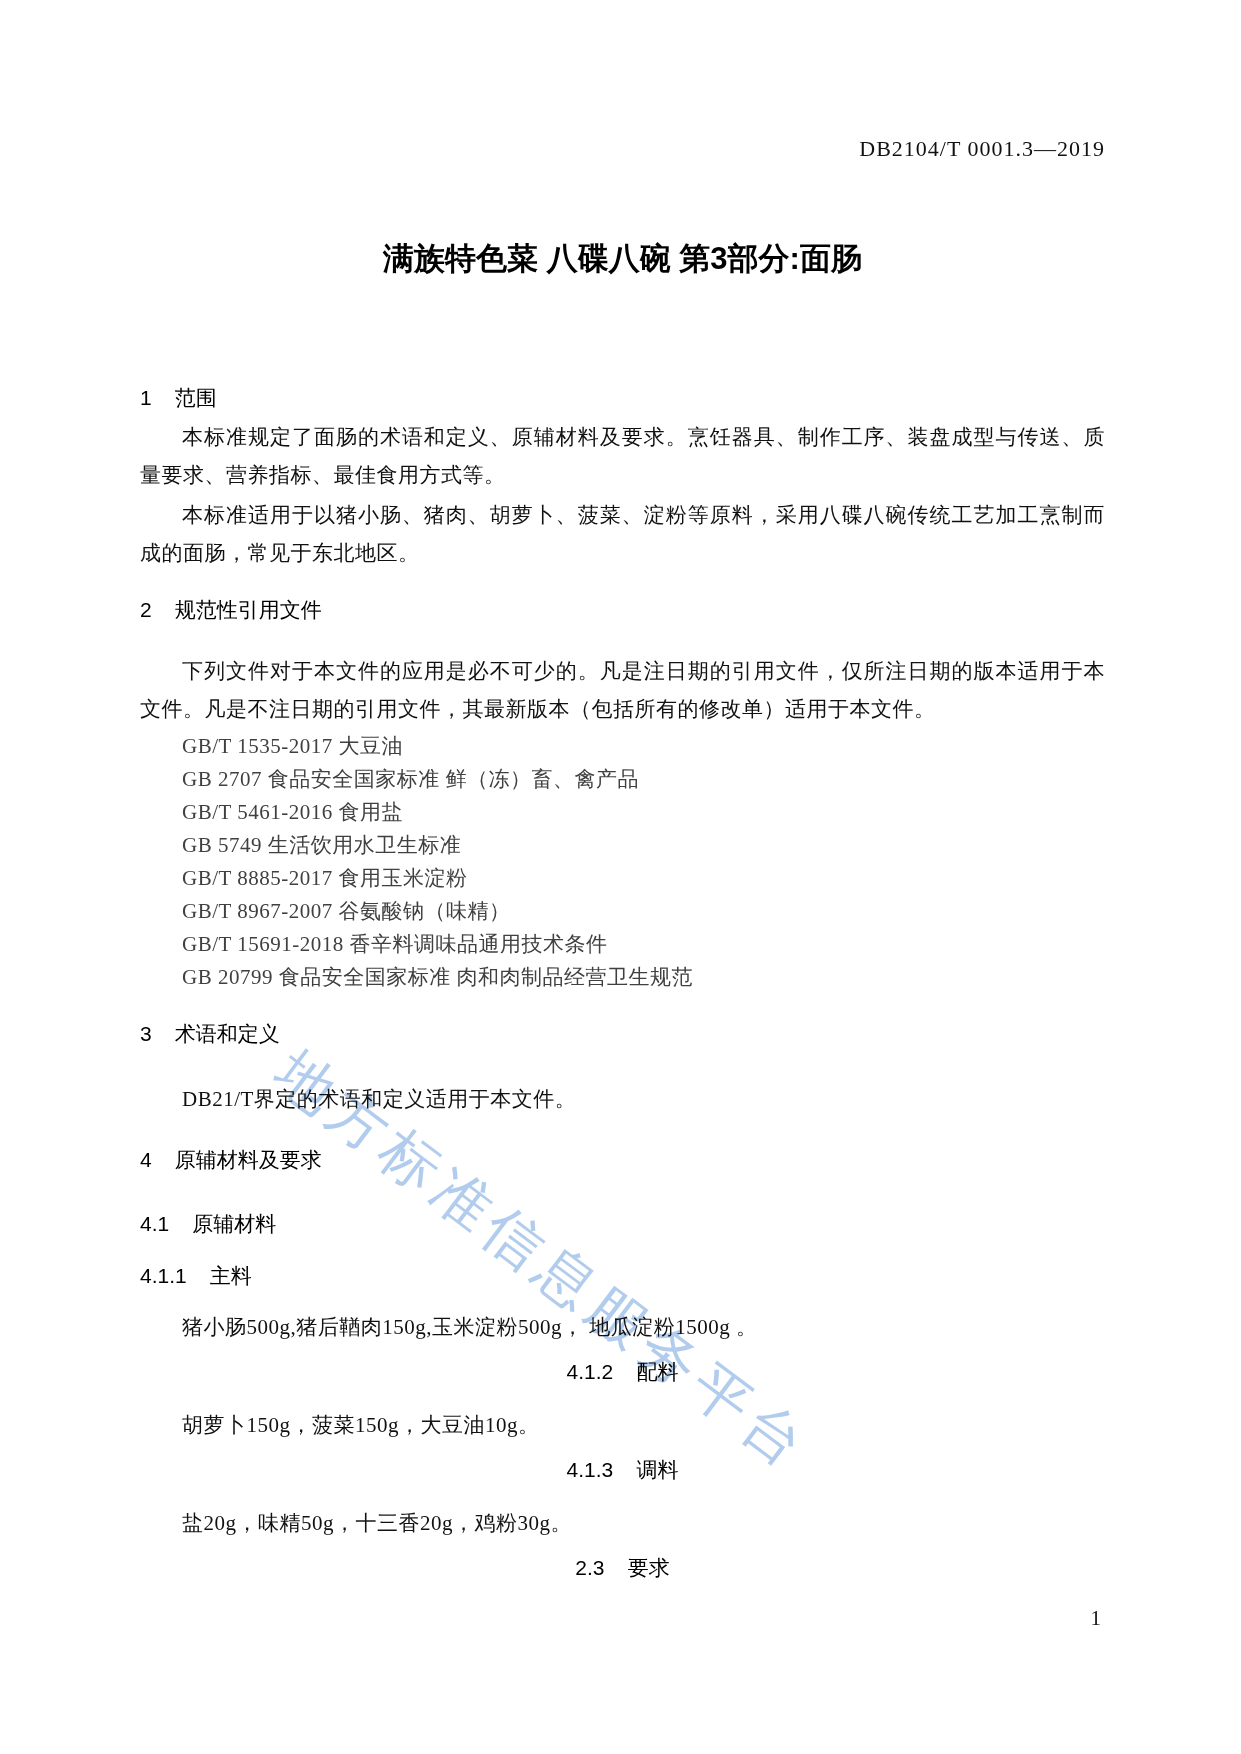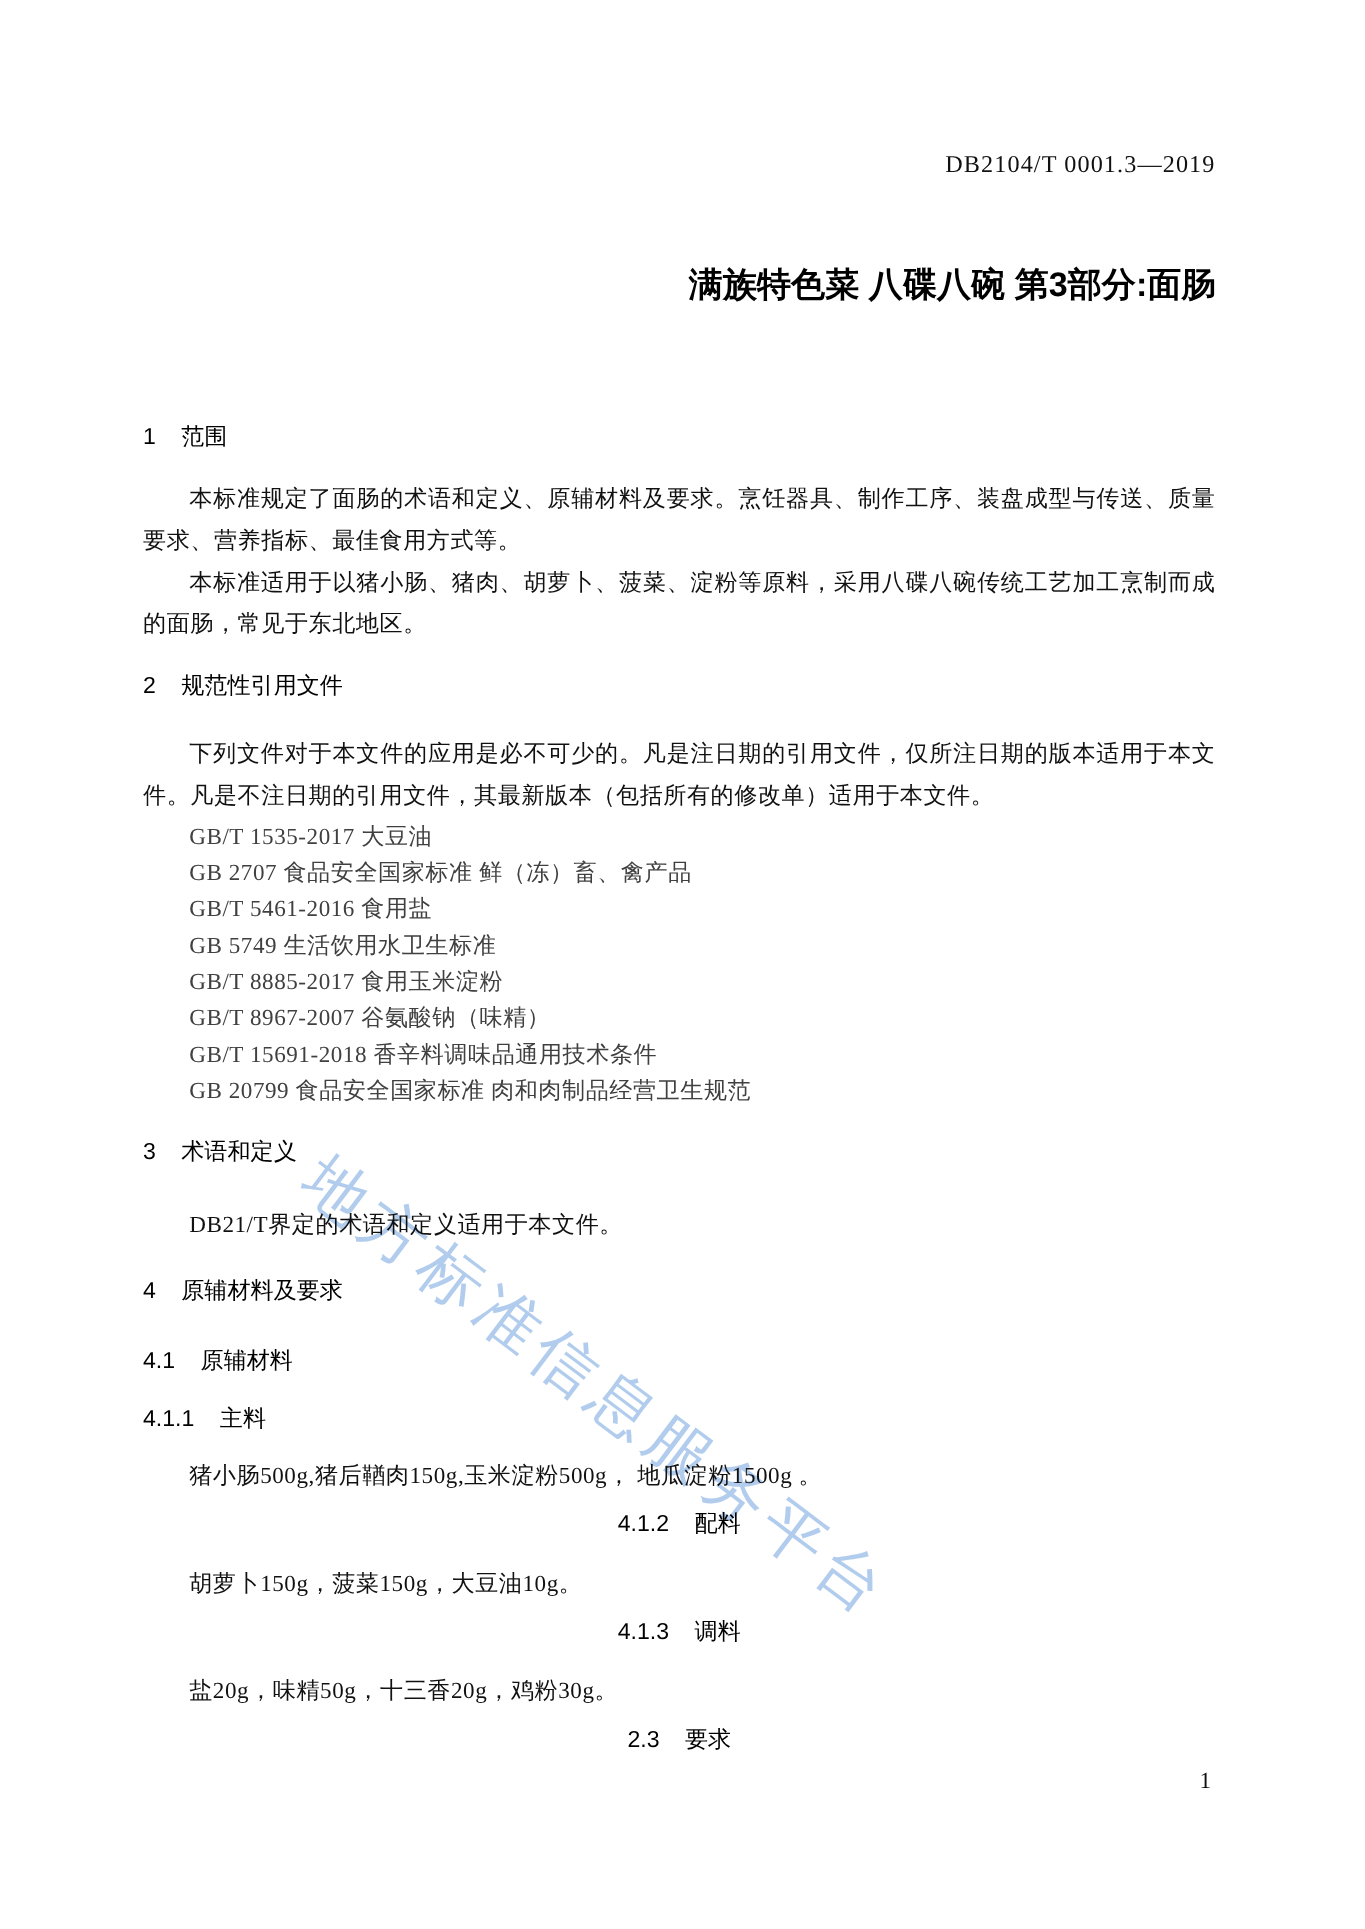--- a/index.html
+++ b/index.html
@@ -22,36 +22,36 @@
     letter-spacing: 7px;
     color: #a4c4ea;
     opacity: 0.85;
     white-space: nowrap;
     transform: rotate(37deg);
     transform-origin: 0 0;
     pointer-events: none;
   }
   .content {
     position: absolute;
-    left: 130px;
+    left: 140px;
     right: 136px;
     top: 0;
     z-index: 1;
   }
   .std-code {
     margin-top: 136px;
     text-align: right;
     font-family: "Liberation Serif", serif;
     font-size: 22px;
     letter-spacing: 1px;
     color: #111111;
   }
   .doc-title {
     margin-top: 76px;
-    text-align: right;
+    text-align: center;
     font-family: "Liberation Sans", sans-serif;
     font-weight: bold;
     font-size: 31px;
     line-height: 42px;
     color: #000000;
   }
   .h-l1 {
     font-family: "Liberation Sans", sans-serif;
     font-weight: normal;
     font-size: 21px;
@@ -71,21 +71,21 @@
   .ref-list { margin-top: 2px; }
   .ref-item {
     font-family: "Liberation Serif", serif;
     font-size: 21px;
     line-height: 33px;
     letter-spacing: 0.5px;
     padding-left: 2em;
     color: #404040;
   }
   .mt-s1   { margin-top: 104px; }
-  .mt-p1   { margin-top: 22px; }
+  .mt-p1   { margin-top: 8px; font-family: Liberation Mono, monospace; }
   .mt-s2   { margin-top: 24px; }
   .mt-s2p  { margin-top: 28px; }
   .mt-s3   { margin-top: 26px; }
   .mt-s3p  { margin-top: 32px; }
   .mt-s4   { margin-top: 28px; }
   .mt-s41  { margin-top: 36px; }
   .mt-s411 { margin-top: 24px; }
   .mt-sp   { margin-top: 18px; }
   .mt-sh   { margin-top: 12px; text-align: center; }
   .mt-sp2  { margin-top: 20px; }

